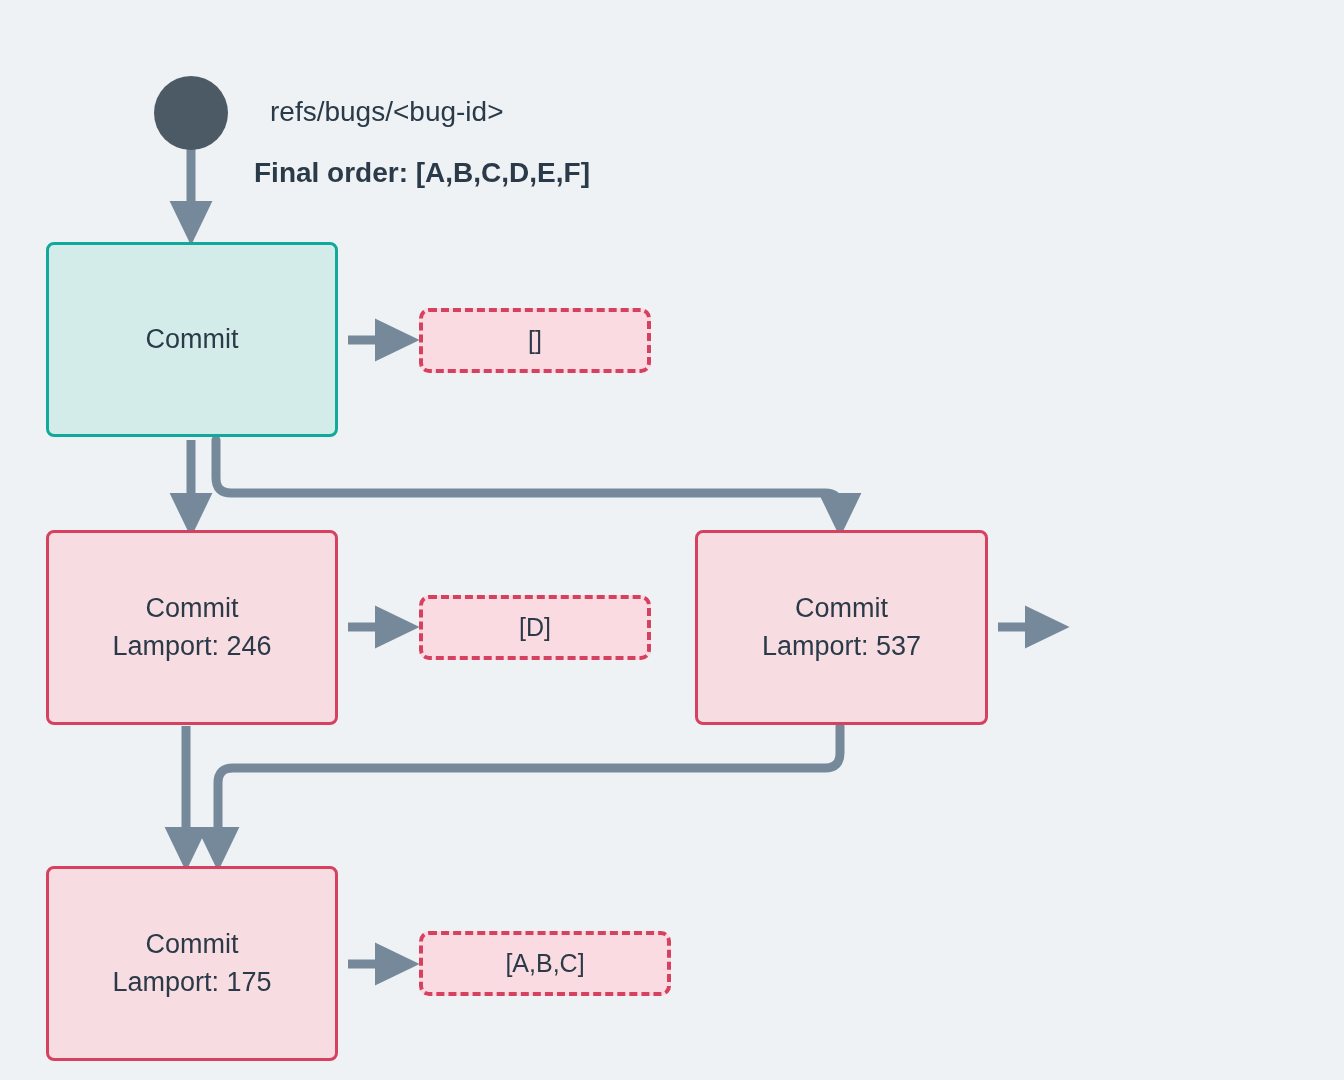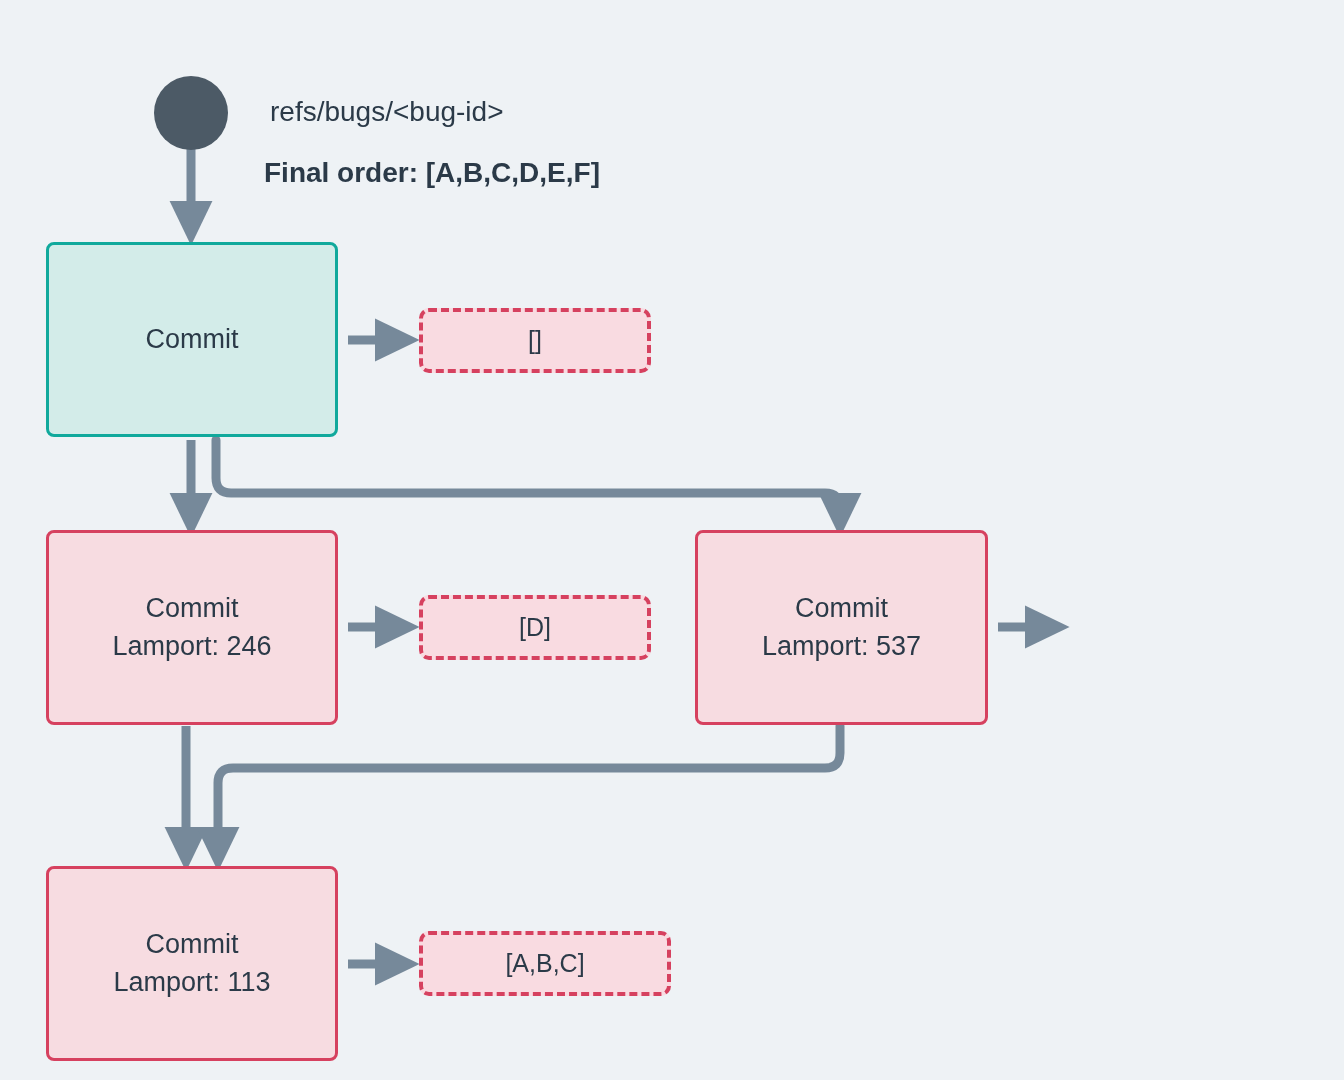--- a/index.html
+++ b/index.html
@@ -113,21 +113,21 @@
 
     <path d="M998,599 L1048,599" stroke="#76899a" stroke-width="9" fill="none" marker-end="url(#arrowhead)"></path>
 
     <path d="M348,936 L398,936" stroke="#76899a" stroke-width="9" fill="none" marker-end="url(#arrowhead)"></path>
   </svg>
 
   <div class="start-dot" style="left:154px; top:48px; width:74px; height:74px;"></div>
 
   <div class="caption ref" style="left:270px; top:68px;">refs/bugs/&lt;bug-id&gt;</div>
 
-  <div class="caption final" style="left:264px; top:129px;">Final order: [A,B,C,D,E,F]</div>
+  <div class="caption final" style="left:254px; top:129px;">Final order: [A,B,C,D,E,F]</div>
 
   <div class="node commit-teal" style="left:46px; top:214px; width:292px; height:195px;">
     <div class="line">Commit</div>
   </div>
 
   <div class="annot" style="left:419px; top:280px; width:232px; height:65px;">
     <span>[]</span>
   </div>
 
   <div class="node commit-pink" style="left:46px; top:502px; width:292px; height:195px;">
@@ -140,20 +140,20 @@
   </div>
 
   <div class="node commit-pink" style="left:695px; top:502px; width:293px; height:195px;">
     <div class="line">Commit</div>
     <div class="line">Lamport: 537</div>
   </div>
 
 
   <div class="node commit-pink" style="left:46px; top:838px; width:292px; height:195px;">
     <div class="line">Commit</div>
-    <div class="line">Lamport: 113</div>
+    <div class="line">Lamport: 175</div>
   </div>
 
   <div class="annot" style="left:419px; top:903px; width:252px; height:65px;">
     <span>[A,B,C]</span>
   </div>
 
 </div>
 
 </body></html>

